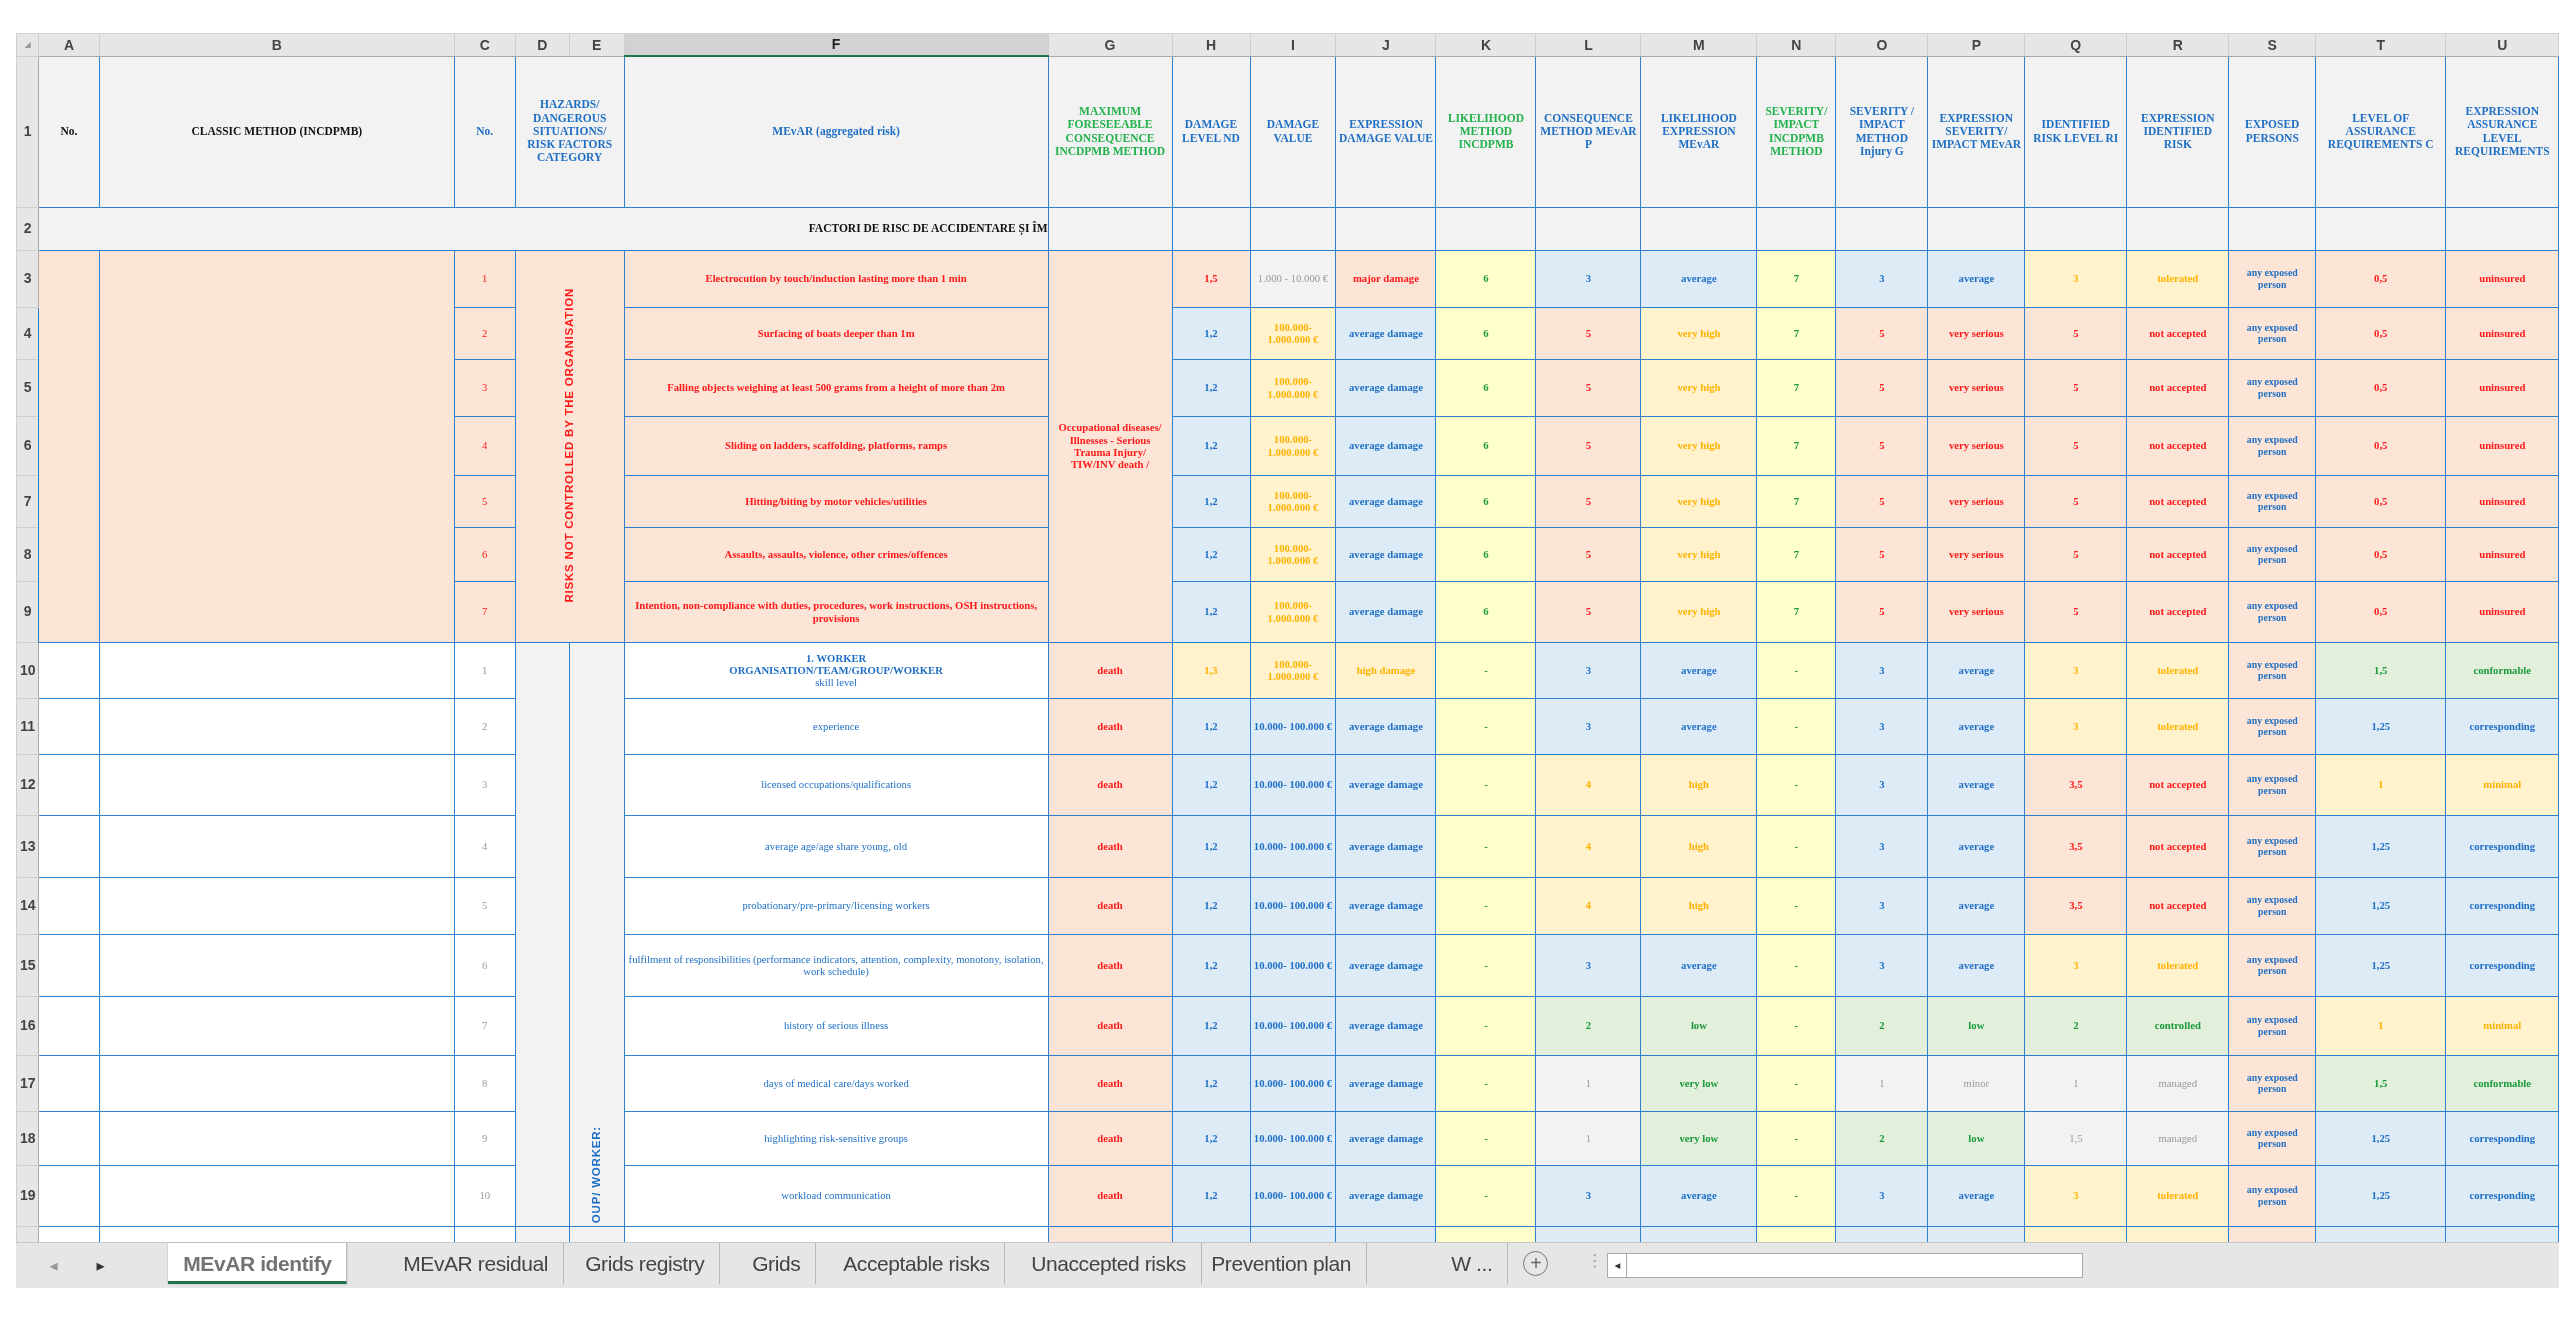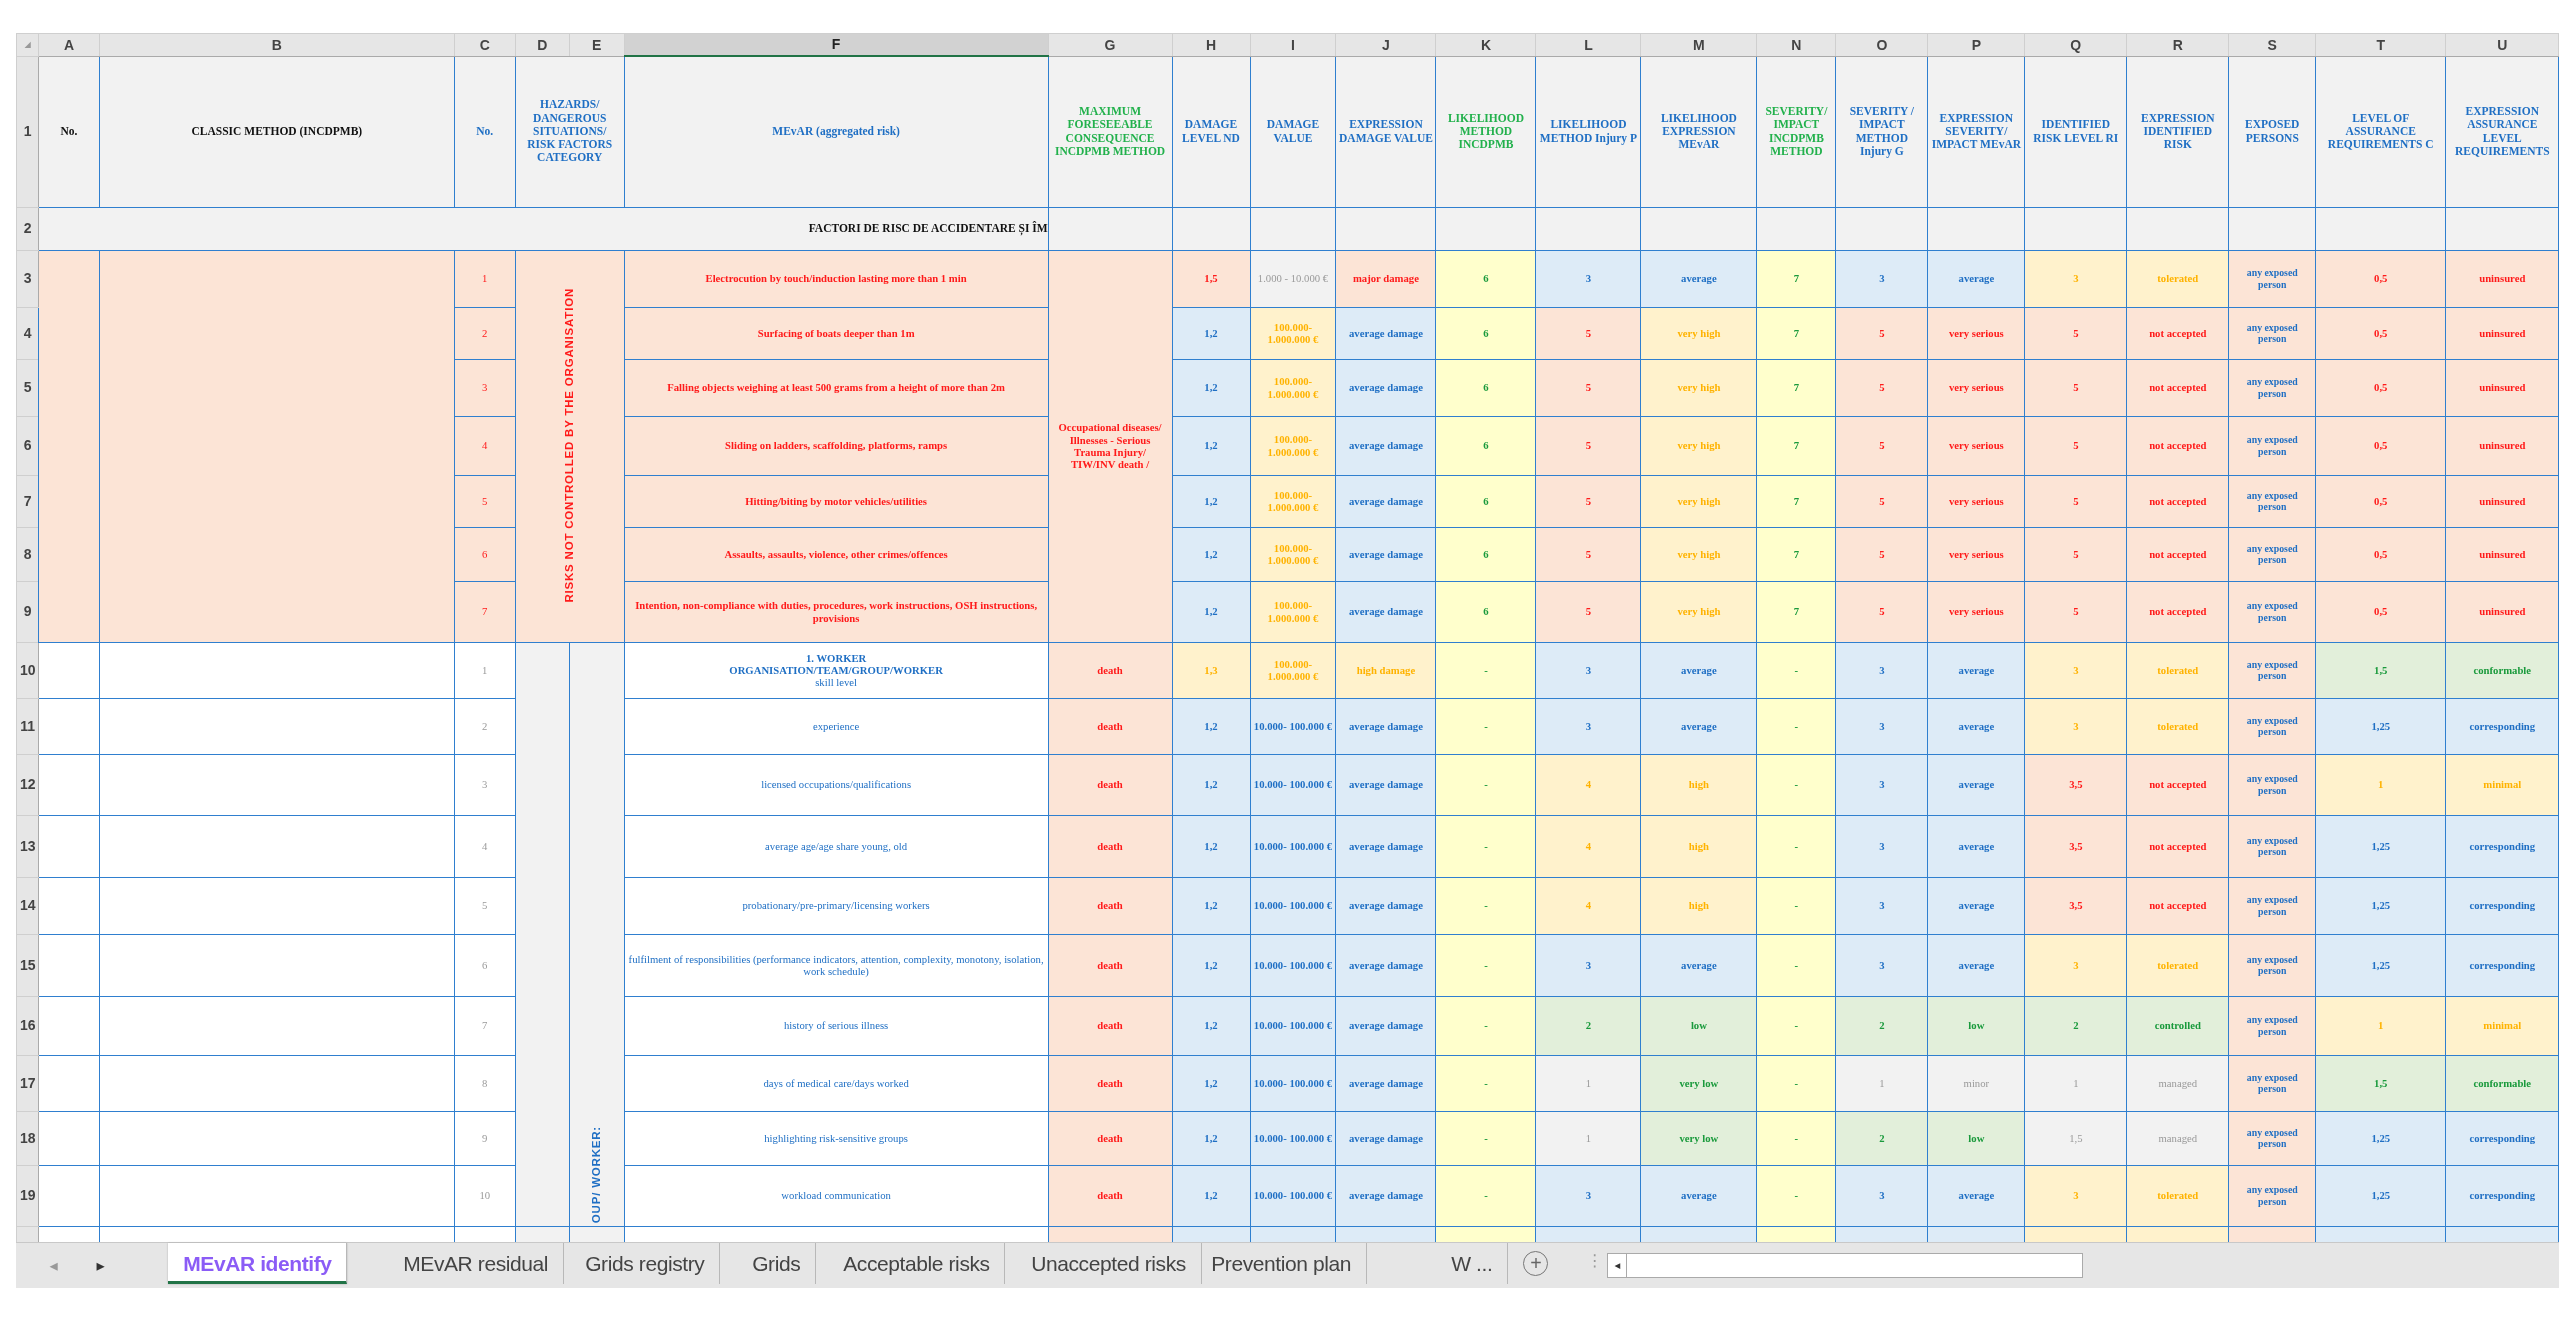--- a/index.html
+++ b/index.html
@@ -13,21 +13,21 @@
   td.rowhdr{background:#e6e6e6;color:#444;font-family:"Liberation Sans",sans-serif;font-weight:normal;font-size:14px;text-align:left;vertical-align:bottom;padding:0 0 1.6px 3.3px;border:0.8px solid #cfcfcf;border-right:1.6px solid #aaa;}
   td.c{border:1.6px solid #2f7fcf;font-size:10.7px;}
   td.hd{background:#f2f2f2;font-size:11.5px;}
   .blue{color:#1f6fc4;} .green{color:#22b14c;} .red{color:#ff1a1a;} .amber{color:#ffb300;} .gray{color:#9a9a9a;margin-top:24px;} .black{color:#111;} .dgreen{color:#1a9a3c;}
   .bg-pink{background:#fce4d6;} .bg-blue{background:#ddebf7;} .bg-yellow{background:#ffffcc;} .bg-amber{background:#fff2cc;} .bg-green{background:#e2efda;} .bg-gray{background:#f2f2f2;} .bg-white{background:#fff;}
   .norm{font-weight:normal !important;}
   .vert{writing-mode:vertical-rl;transform:rotate(180deg);white-space:nowrap;font-size:11.5px;letter-spacing:0.8px;font-family:"Liberation Sans",sans-serif;font-weight:bold;}
   .tabbar{position:absolute;left:16.4px;top:1242px;width:2543px;height:45px;background:#e6e6e6;border-top:0.8px solid #c8c8c8;font-family:"Liberation Sans",sans-serif;}
   .navbtn{position:absolute;top:13px;font-size:16.4px;color:#999;cursor:pointer;}
   .tab{position:absolute;top:0;height:41px;line-height:41px;font-size:21px;color:#444;padding:0 14.8px;border-right:0.8px solid #b8b8b8;cursor:pointer;white-space:nowrap;letter-spacing:-0.4px;}
-  .tab.active{background:#fff;color:#8b5cf6;font-weight:bold;border-bottom:3.3px solid #217346;height:38px;box-shadow:0 0 1.6px #aaa;}
+  .tab.active{background:#fff;color:#737373;font-weight:bold;border-bottom:3.3px solid #217346;height:38px;box-shadow:0 0 1.6px #aaa;}
   .addsheet{position:absolute;top:8.2px;width:23px;height:23px;border:1.6px solid #777;border-radius:50%;color:#666;font-size:19.7px;line-height:22px;text-align:center;cursor:pointer;}
   .hscroll{position:absolute;top:9.8px;left:1591px;width:474px;height:23px;background:#fff;border:0.8px solid #aaa;}
   .hscroll .arrow{position:absolute;left:0;top:0;width:18px;height:23px;border-right:0.8px solid #aaa;font-size:11.5px;line-height:23px;text-align:center;color:#333;}
   .dots{position:absolute;top:8.2px;left:1570px;color:#999;font-size:16.4px;}
 </style>
 </head>
 <body>
 
 <div class="sheet">
 <table class="grid" id="grid">
@@ -87,21 +87,21 @@
       <td class="c hd black">No.</td>
       <td class="c hd black">CLASSIC METHOD (INCDPMB)</td>
       <td class="c hd blue">No.</td>
       <td class="c hd blue" colspan="2">HAZARDS/ DANGEROUS SITUATIONS/ RISK FACTORS CATEGORY</td>
       <td class="c hd blue">MEvAR (aggregated risk)</td>
       <td class="c hd green">MAXIMUM FORESEEABLE CONSEQUENCE INCDPMB METHOD</td>
       <td class="c hd blue">DAMAGE LEVEL ND</td>
       <td class="c hd blue">DAMAGE VALUE</td>
       <td class="c hd blue">EXPRESSION DAMAGE VALUE</td>
       <td class="c hd green">LIKELIHOOD METHOD INCDPMB</td>
-      <td class="c hd blue">LIKELIHOOD METHOD Injury P</td>
+      <td class="c hd blue">CONSEQUENCE METHOD MEvAR P</td>
       <td class="c hd blue">LIKELIHOOD EXPRESSION MEvAR</td>
       <td class="c hd green">SEVERITY/ IMPACT INCDPMB METHOD</td>
       <td class="c hd blue">SEVERITY / IMPACT METHOD Injury G</td>
       <td class="c hd blue">EXPRESSION SEVERITY/ IMPACT MEvAR</td>
       <td class="c hd blue">IDENTIFIED RISK LEVEL RI</td>
       <td class="c hd blue">EXPRESSION IDENTIFIED RISK</td>
       <td class="c hd blue">EXPOSED PERSONS</td>
       <td class="c hd blue">LEVEL OF ASSURANCE REQUIREMENTS C</td>
       <td class="c hd blue">EXPRESSION ASSURANCE LEVEL REQUIREMENTS</td>
     </tr>

